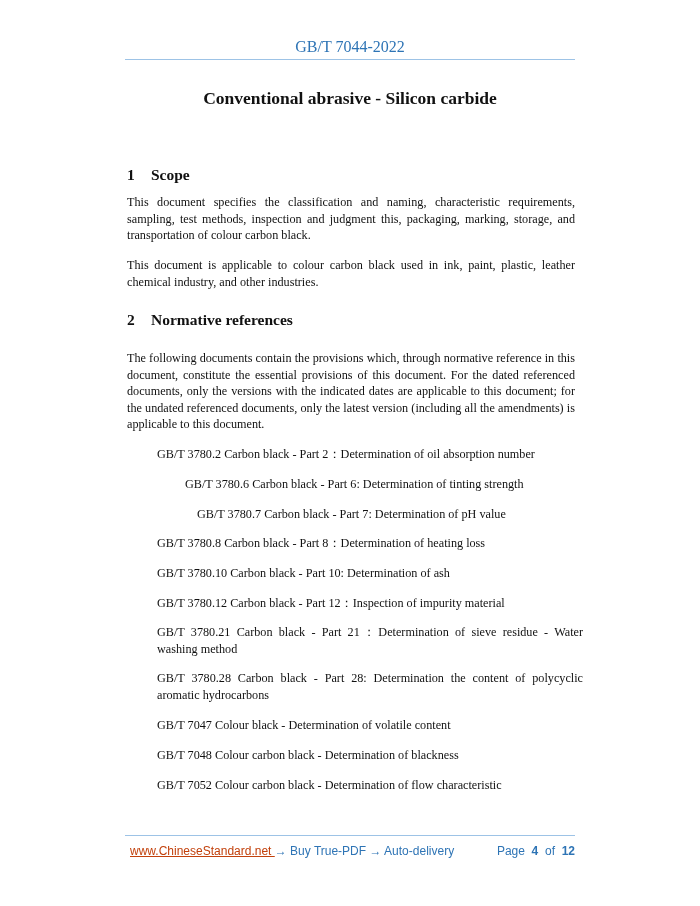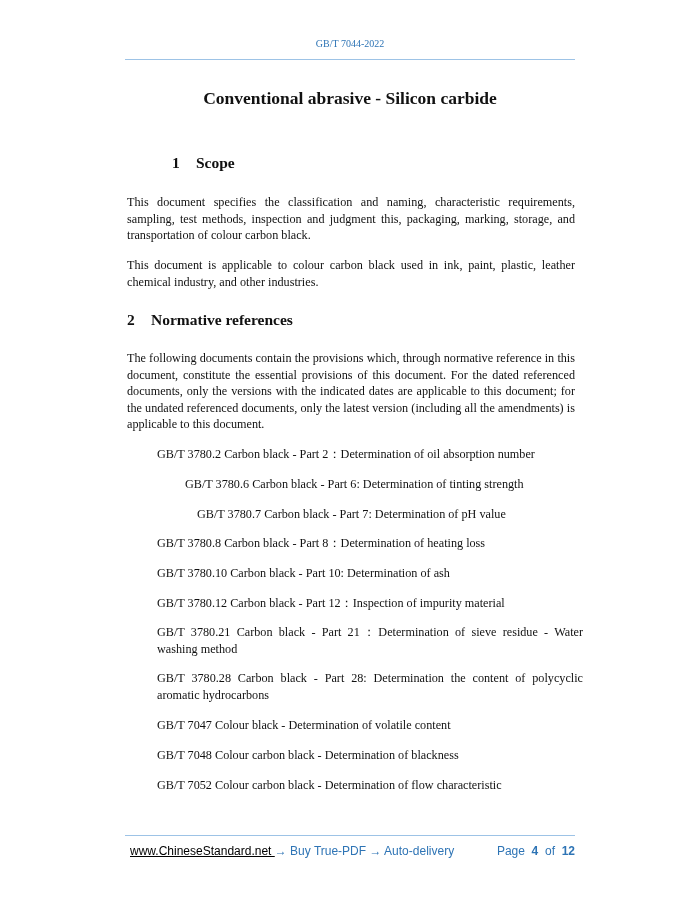--- a/index.html
+++ b/index.html
@@ -1,46 +1,46 @@
 <!DOCTYPE html>
 <html><head>
 <meta charset="utf-8">
 <style>
   html, body { margin: 0; padding: 0; background: #ffffff; }
   body { width: 700px; height: 906px; position: relative; overflow: hidden;
          font-family: "Liberation Serif", serif; color: #111; }
   .page { position: absolute; left: 125px; width: 450px; top: 0; }
   .hdr { position: absolute; top: 38px; left: 0; width: 450px; text-align: center;
-         font-size: 10px; color: #2e74b5; }
+         font-size: 16px; color: #2e74b5; }
   .hdr-rule { position: absolute; top: 59px; left: 0; width: 450px; height: 1px; background: #9dc3e6; }
   .title { position: absolute; top: 88px; left: 0; width: 450px; text-align: center;
            font-size: 17.5px; font-weight: bold; }
   .h1 { position: absolute; left: 2px; font-size: 15.5px; font-weight: bold; }
   .h1 .num { display: inline-block; width: 24px; }
   .p { position: absolute; left: 2px; width: 448px; font-size: 12.2px; line-height: 16.5px;
        text-align: justify; }
   .ref { position: absolute; left: 32px; width: 426px; font-size: 12.2px; line-height: 16.5px;
          text-align: justify; }
   .ftr-rule { position: absolute; top: 835px; left: 0; width: 450px; height: 1px; background: #9dc3e6; }
   .ftr { position: absolute; top: 844px; left: 5px; width: 445px; font-family: "Liberation Sans", sans-serif;
          font-size: 12px; color: #2e74b5; }
-  .ftr a { color: #000000; text-decoration: underline; text-align: right; }
+  .ftr a { color: #c2410c; text-decoration: underline; text-align: right; }
   .ftr .page-info { position: absolute; right: 0; top: 0; }
   .ftr b { font-weight: bold; }
 </style>
 </head>
 <body>
 
 <div class="page">
   <div class="hdr">GB/T 7044-2022</div>
   <div class="hdr-rule"></div>
 
   <div class="title">Conventional abrasive - Silicon carbide</div>
 
-  <div class="h1" style="top:154px;margin-left:45px;">
+  <div class="h1" style="top:166px;">
     <span class="num">1</span><span>Scope</span>
   </div>
   <div class="p" style="top:194px;">This document specifies the classification and naming, characteristic requirements, sampling, test methods, inspection and judgment this, packaging, marking, storage, and transportation of colour carbon black.</div>
   <div class="p" style="top:257px;">This document is applicable to colour carbon black used in ink, paint, plastic, leather chemical industry, and other industries.</div>
 
   <div class="h1" style="top:311px;">
     <span class="num">2</span><span>Normative references</span>
   </div>
   <div class="p" style="top:350px;">The following documents contain the provisions which, through normative reference in this document, constitute the essential provisions of this document. For the dated referenced documents, only the versions with the indicated dates are applicable to this document; for the undated referenced documents, only the latest version (including all the amendments) is applicable to this document.</div>
 

